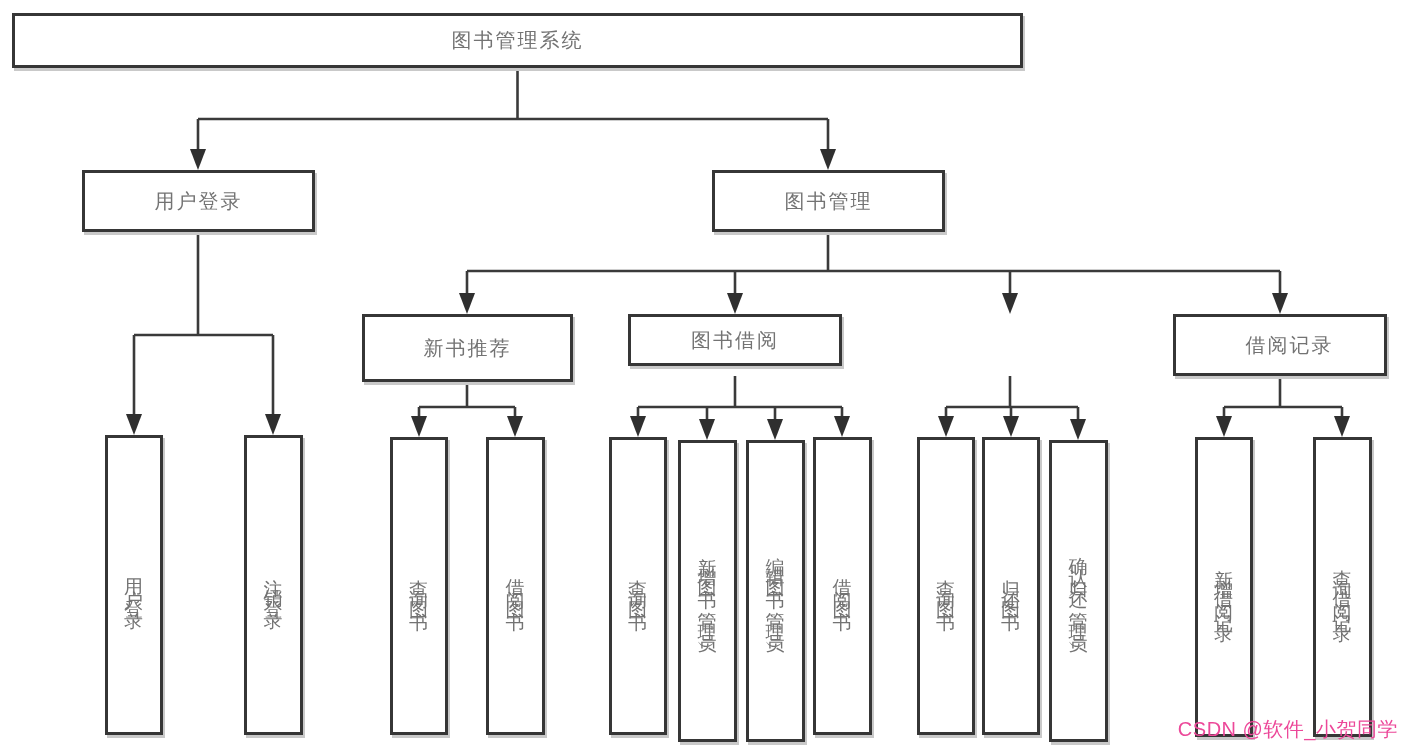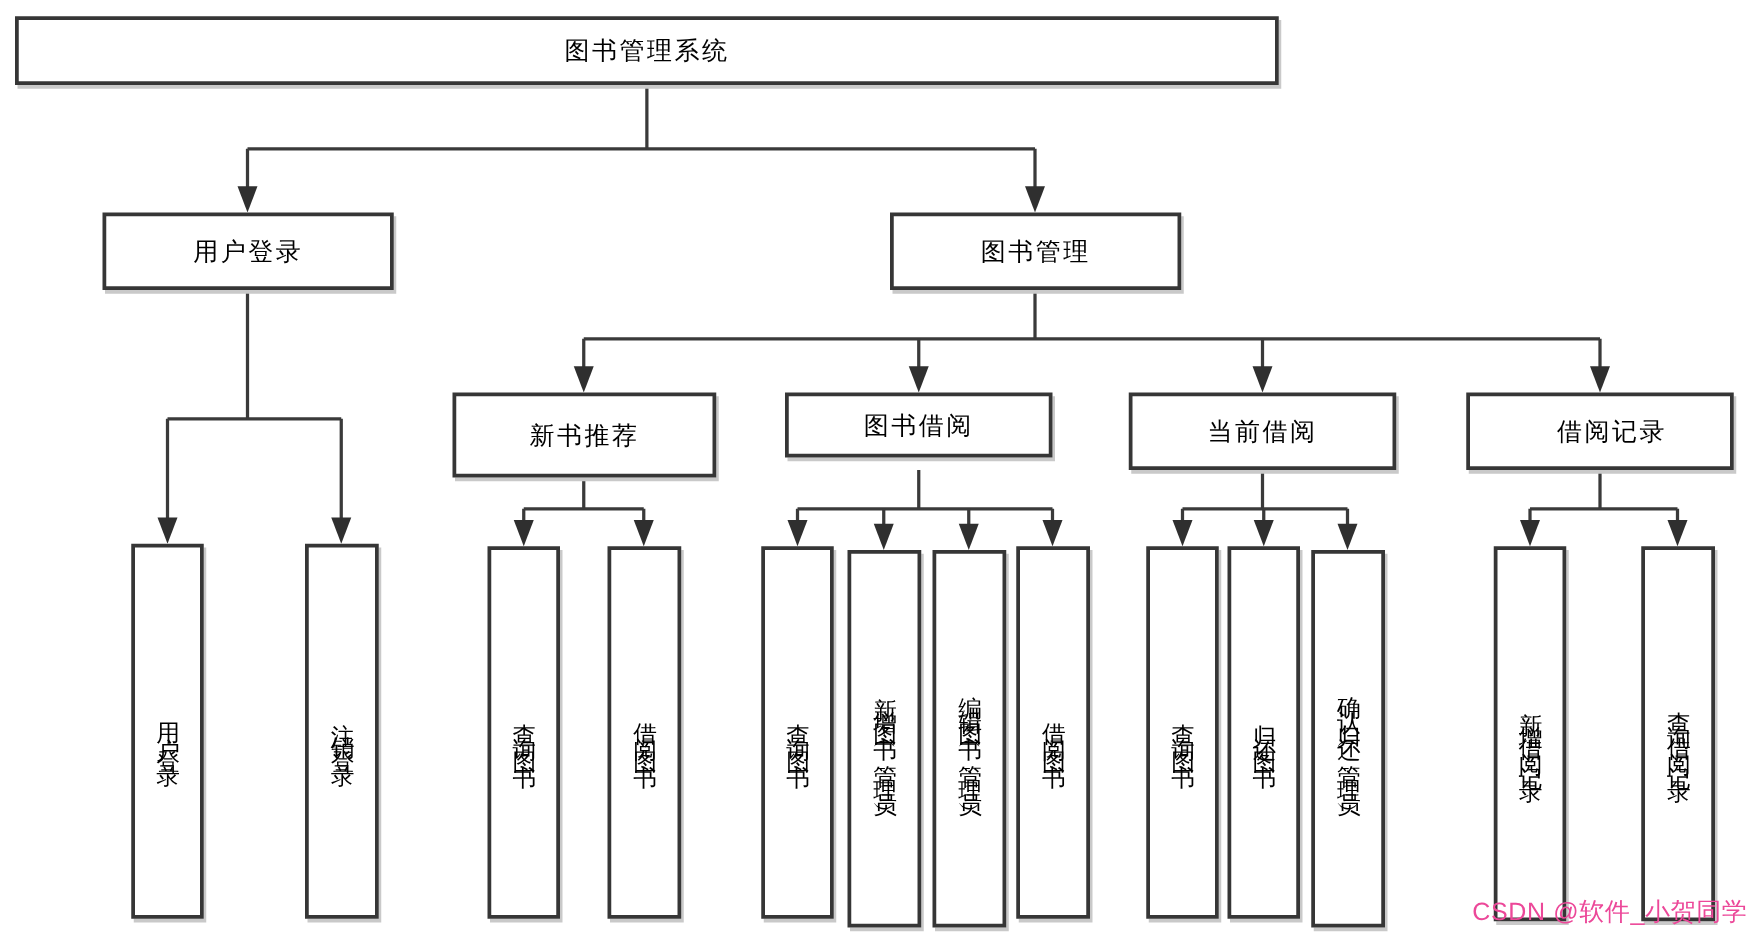--- a/index.html
+++ b/index.html
@@ -24,21 +24,21 @@
   }
   .box {
     position: absolute;
     box-sizing: border-box;
     background: #ffffff;
     border: 3px solid #363636;
     box-shadow: 2px 3px 0 #c9c9c9;
     display: flex;
     align-items: center;
     justify-content: center;
-    color: #000000;
+    color: #737373;
   }
   .h-box {
     font-size: 20px;
     letter-spacing: 2px;
     white-space: nowrap;
   }
   .v-box {
     writing-mode: vertical-rl;
     text-orientation: mixed;
     font-size: 19px;
@@ -126,21 +126,20 @@
     </g>
   </svg>
 
   <div class="box h-box" style="left:12px; top:13px; width:1011px; height:55px;">图书管理系统</div>
 
   <div class="box h-box" style="left:82px; top:170px; width:233px; height:62px;">用户登录</div>
   <div class="box h-box" style="left:712px; top:170px; width:233px; height:62px;">图书管理</div>
 
   <div class="box h-box" style="left:362px; top:314px; width:211px; height:68px;">新书推荐</div>
   <div class="box h-box" style="left:628px; top:314px; width:214px; height:52px;">图书借阅</div>
-  <div class="box h-box" style="left:903px; top:314px; width:214px; height:62px;">当前借阅</div>
   <div class="box h-box" style="left:1173px; top:314px; width:214px; height:62px;padding-left:19px;">借阅记录</div>
 
   <div class="box v-box" style="left:105px; top:435px; width:58px; height:300px;">用户登录</div>
   <div class="box v-box" style="left:244px; top:435px; width:59px; height:300px;">注销登录</div>
 
   <div class="box v-box" style="left:390px; top:437px; width:58px; height:298px;">查询图书</div>
   <div class="box v-box" style="left:486px; top:437px; width:59px; height:298px;">借阅图书</div>
 
   <div class="box v-box" style="left:609px; top:437px; width:58px; height:298px;">查询图书</div>
   <div class="box v-box" style="left:678px; top:440px; width:59px; height:302px;">新增图书（管理员）</div>

